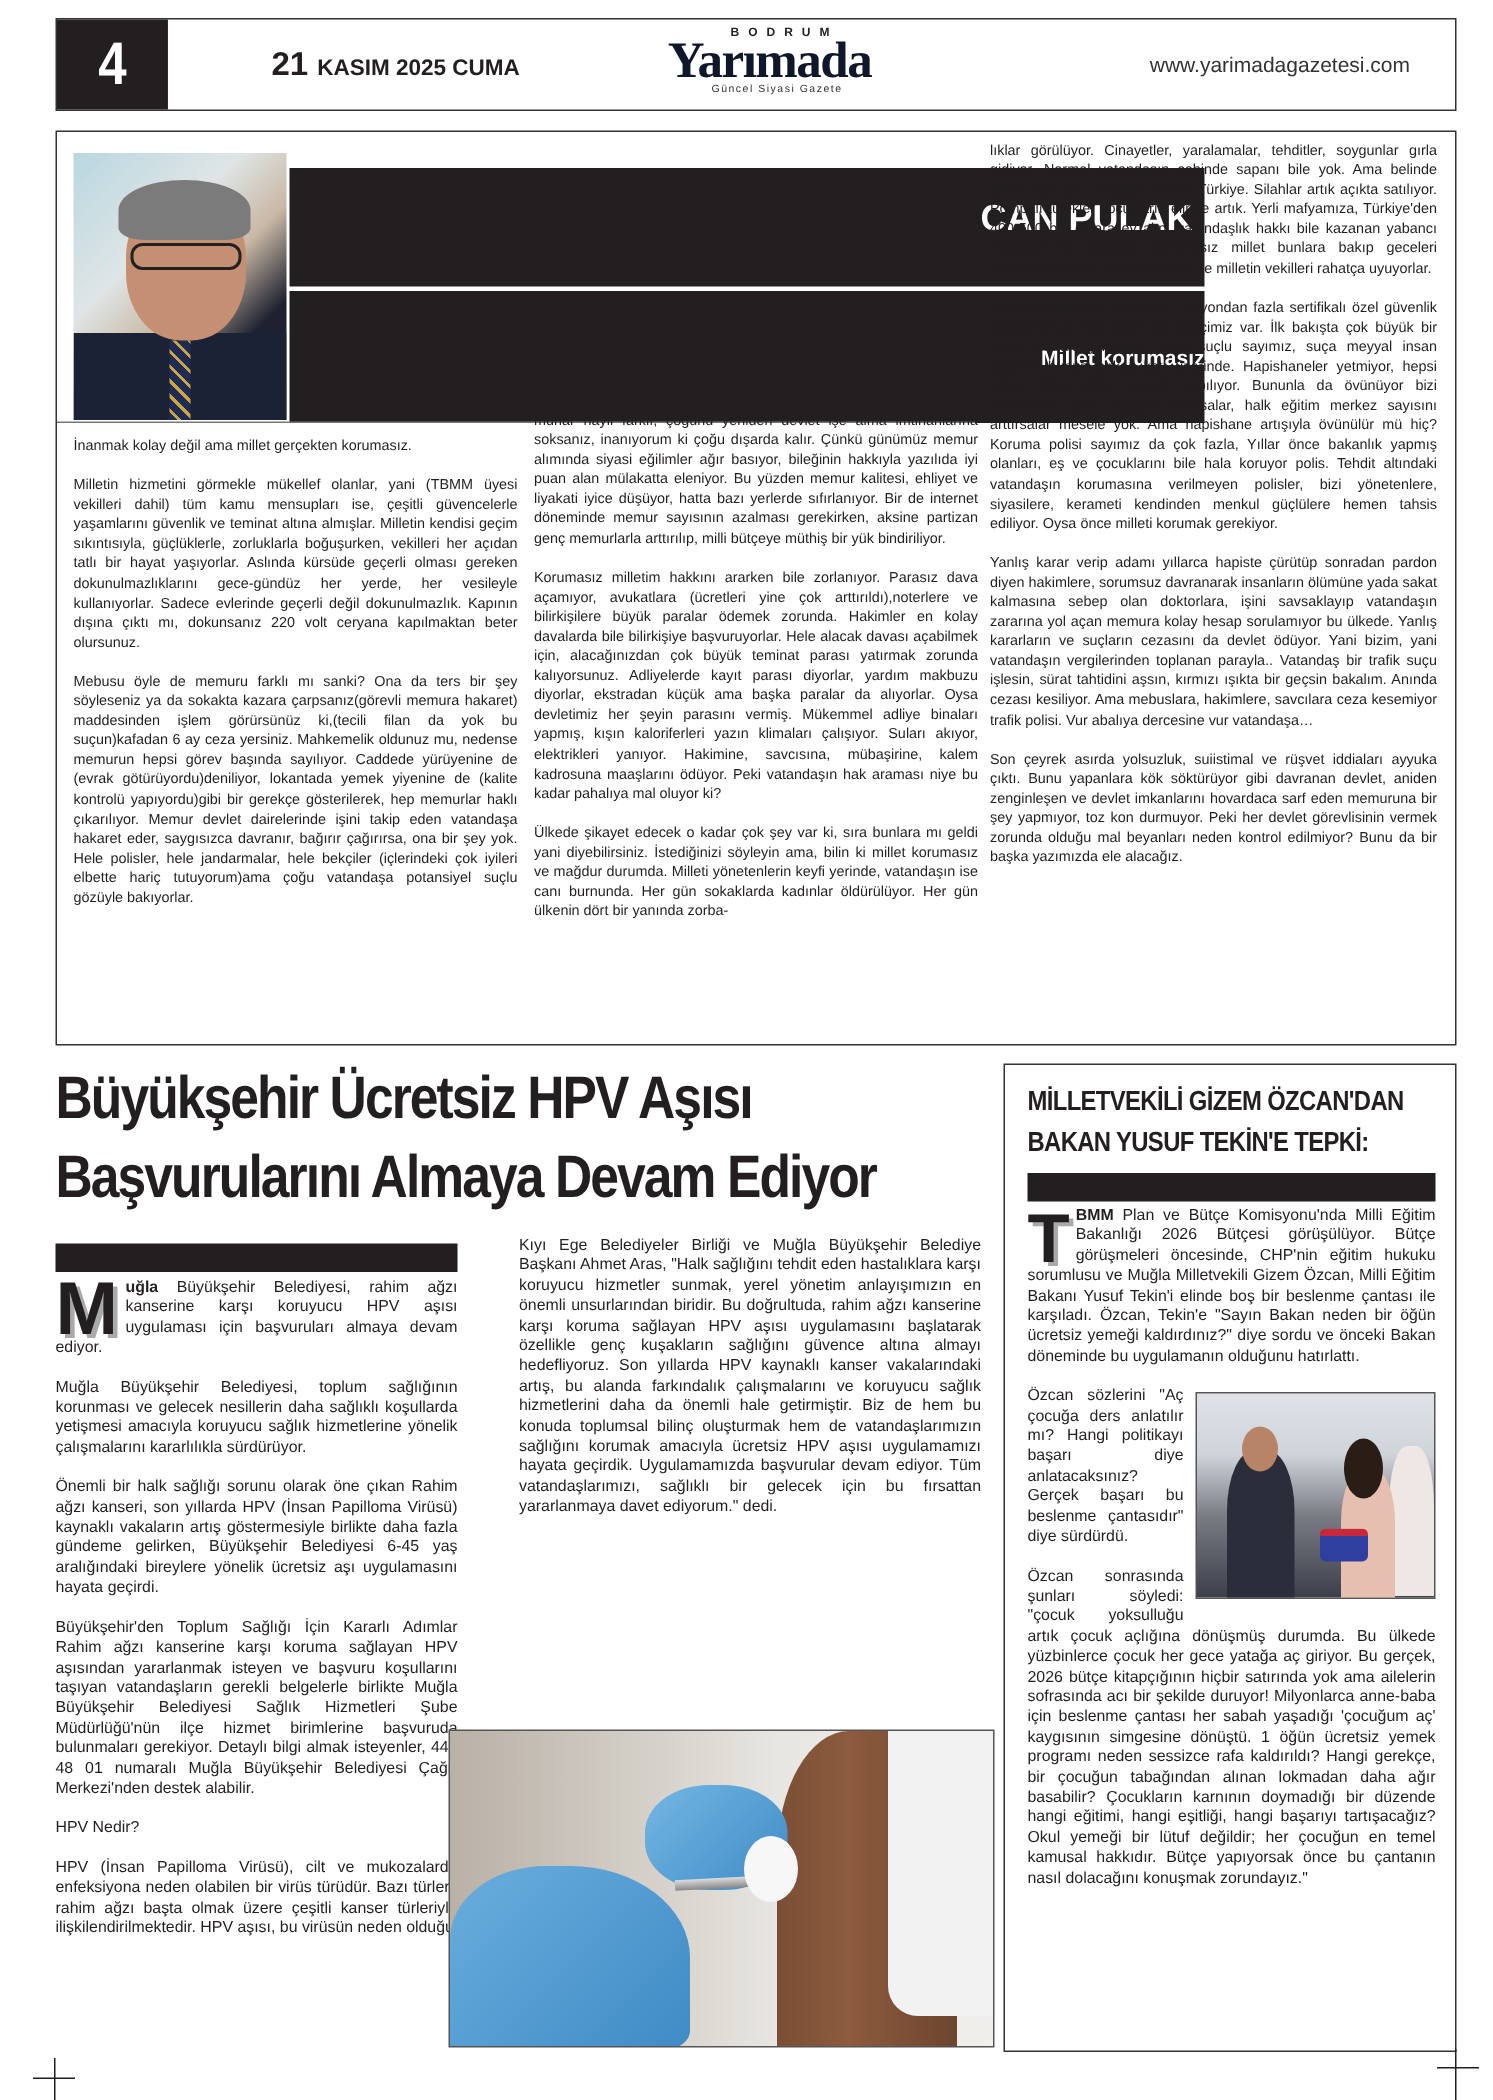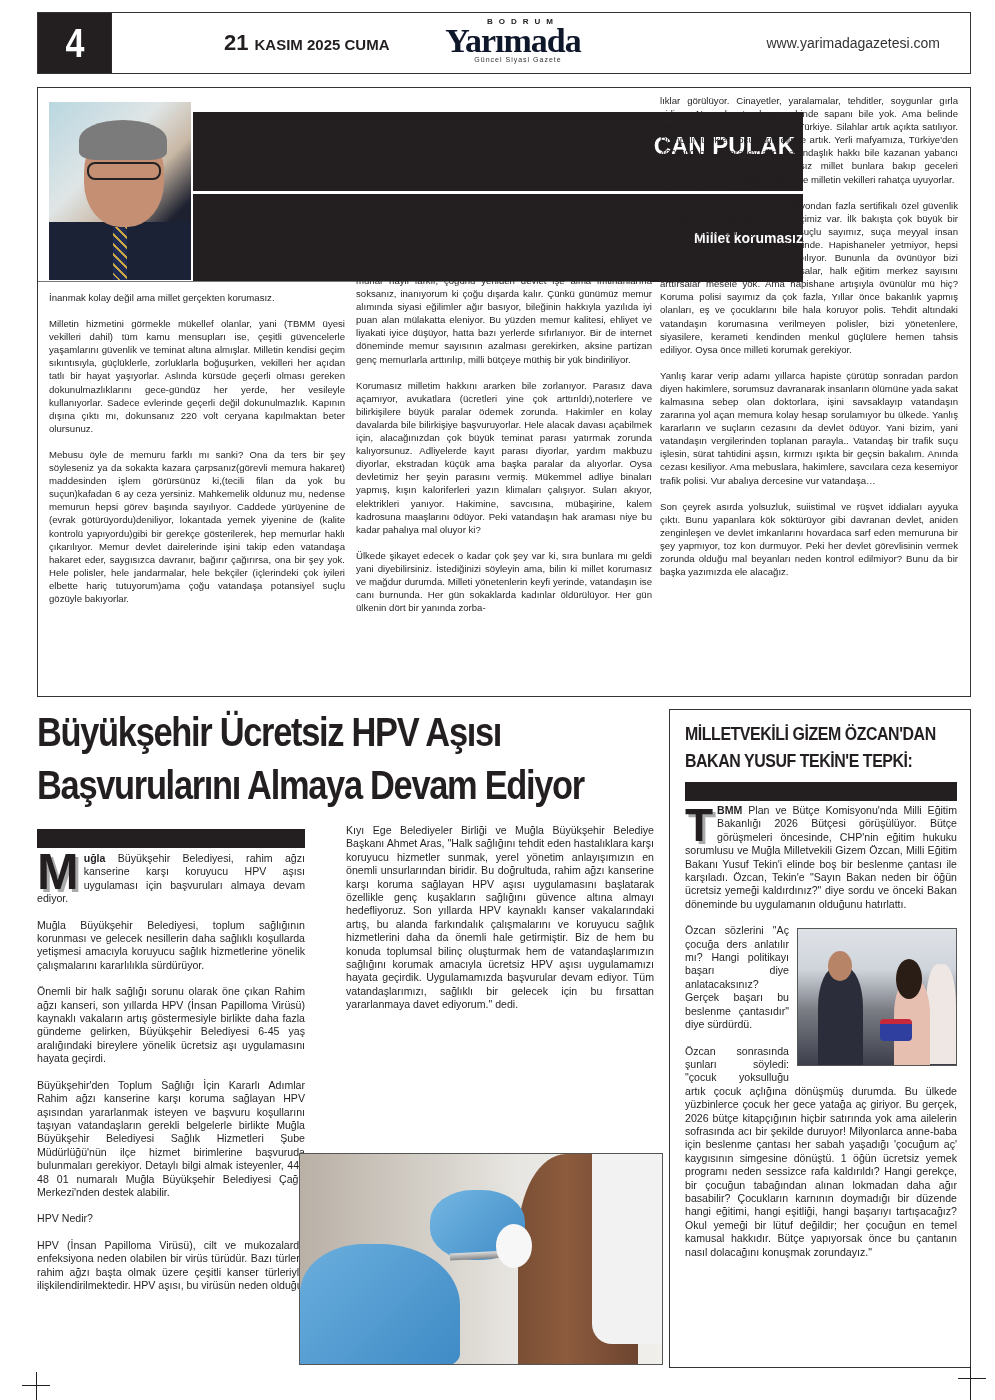--- a/index.html
+++ b/index.html
@@ -2,21 +2,21 @@
 <html><head>
 <meta charset="utf-8">
 <style>
   * { box-sizing: border-box; margin: 0; padding: 0; }
   html, body { width: 995px; height: 1400px; background: #fff; overflow: hidden; }
   body { position: relative; font-family: "Liberation Sans", sans-serif; color: #231f20; }
 
   
   .masthead { position: absolute; left: 37px; top: 12px; width: 934px; height: 62px; border: 1.5px solid #333; display: flex; align-items: center; }
   .page-num { width: 74px; height: 100%; background: #231f20; color: #fff; font-weight: bold; font-size: 40px; display: flex; align-items: center; justify-content: center; font-family: "Liberation Sans", sans-serif; transform: scaleX(0.85); transform-origin: left center; width: 87px; }
-  .date { margin-left: 99px; font-weight: bold; font-size: 15px; display: flex; align-items: baseline; gap: 6px; }
+  .date { margin-left: 56px; font-weight: bold; font-size: 15px; display: flex; align-items: baseline; gap: 6px; }
   .date .day { font-size: 22px; }
   .logo { position: absolute; left: 385px; top: 4px; width: 180px; height: 54px; text-align: center; }
   .logo .top { font-size: 8px; letter-spacing: 6px; font-weight: bold; color: #222; margin-left: 20px; }
   .logo .main { font-family: "Liberation Serif", serif; color: #0f172a; font-size: 34px; line-height: 30px; font-weight: bold; letter-spacing: -1px; }
   .logo .sub { font-size: 7px; letter-spacing: 1px; color: #333; margin-left: 10px; }
   .website { position: absolute; right: 30px; top: 22px; font-size: 14px; color: #333; }
 
   
   .opinion { position: absolute; left: 37px; top: 87px; width: 934px; height: 610px; border: 1.5px solid #333; }
   .author-photo { position: absolute; left: 11px; top: 14px; width: 142px; height: 178px; background: linear-gradient(135deg, #b9d7e0 0%, #dfe5e6 35%, #c9b8a5 55%, #1e2230 75%, #1a1d2a 100%); overflow: hidden; }

